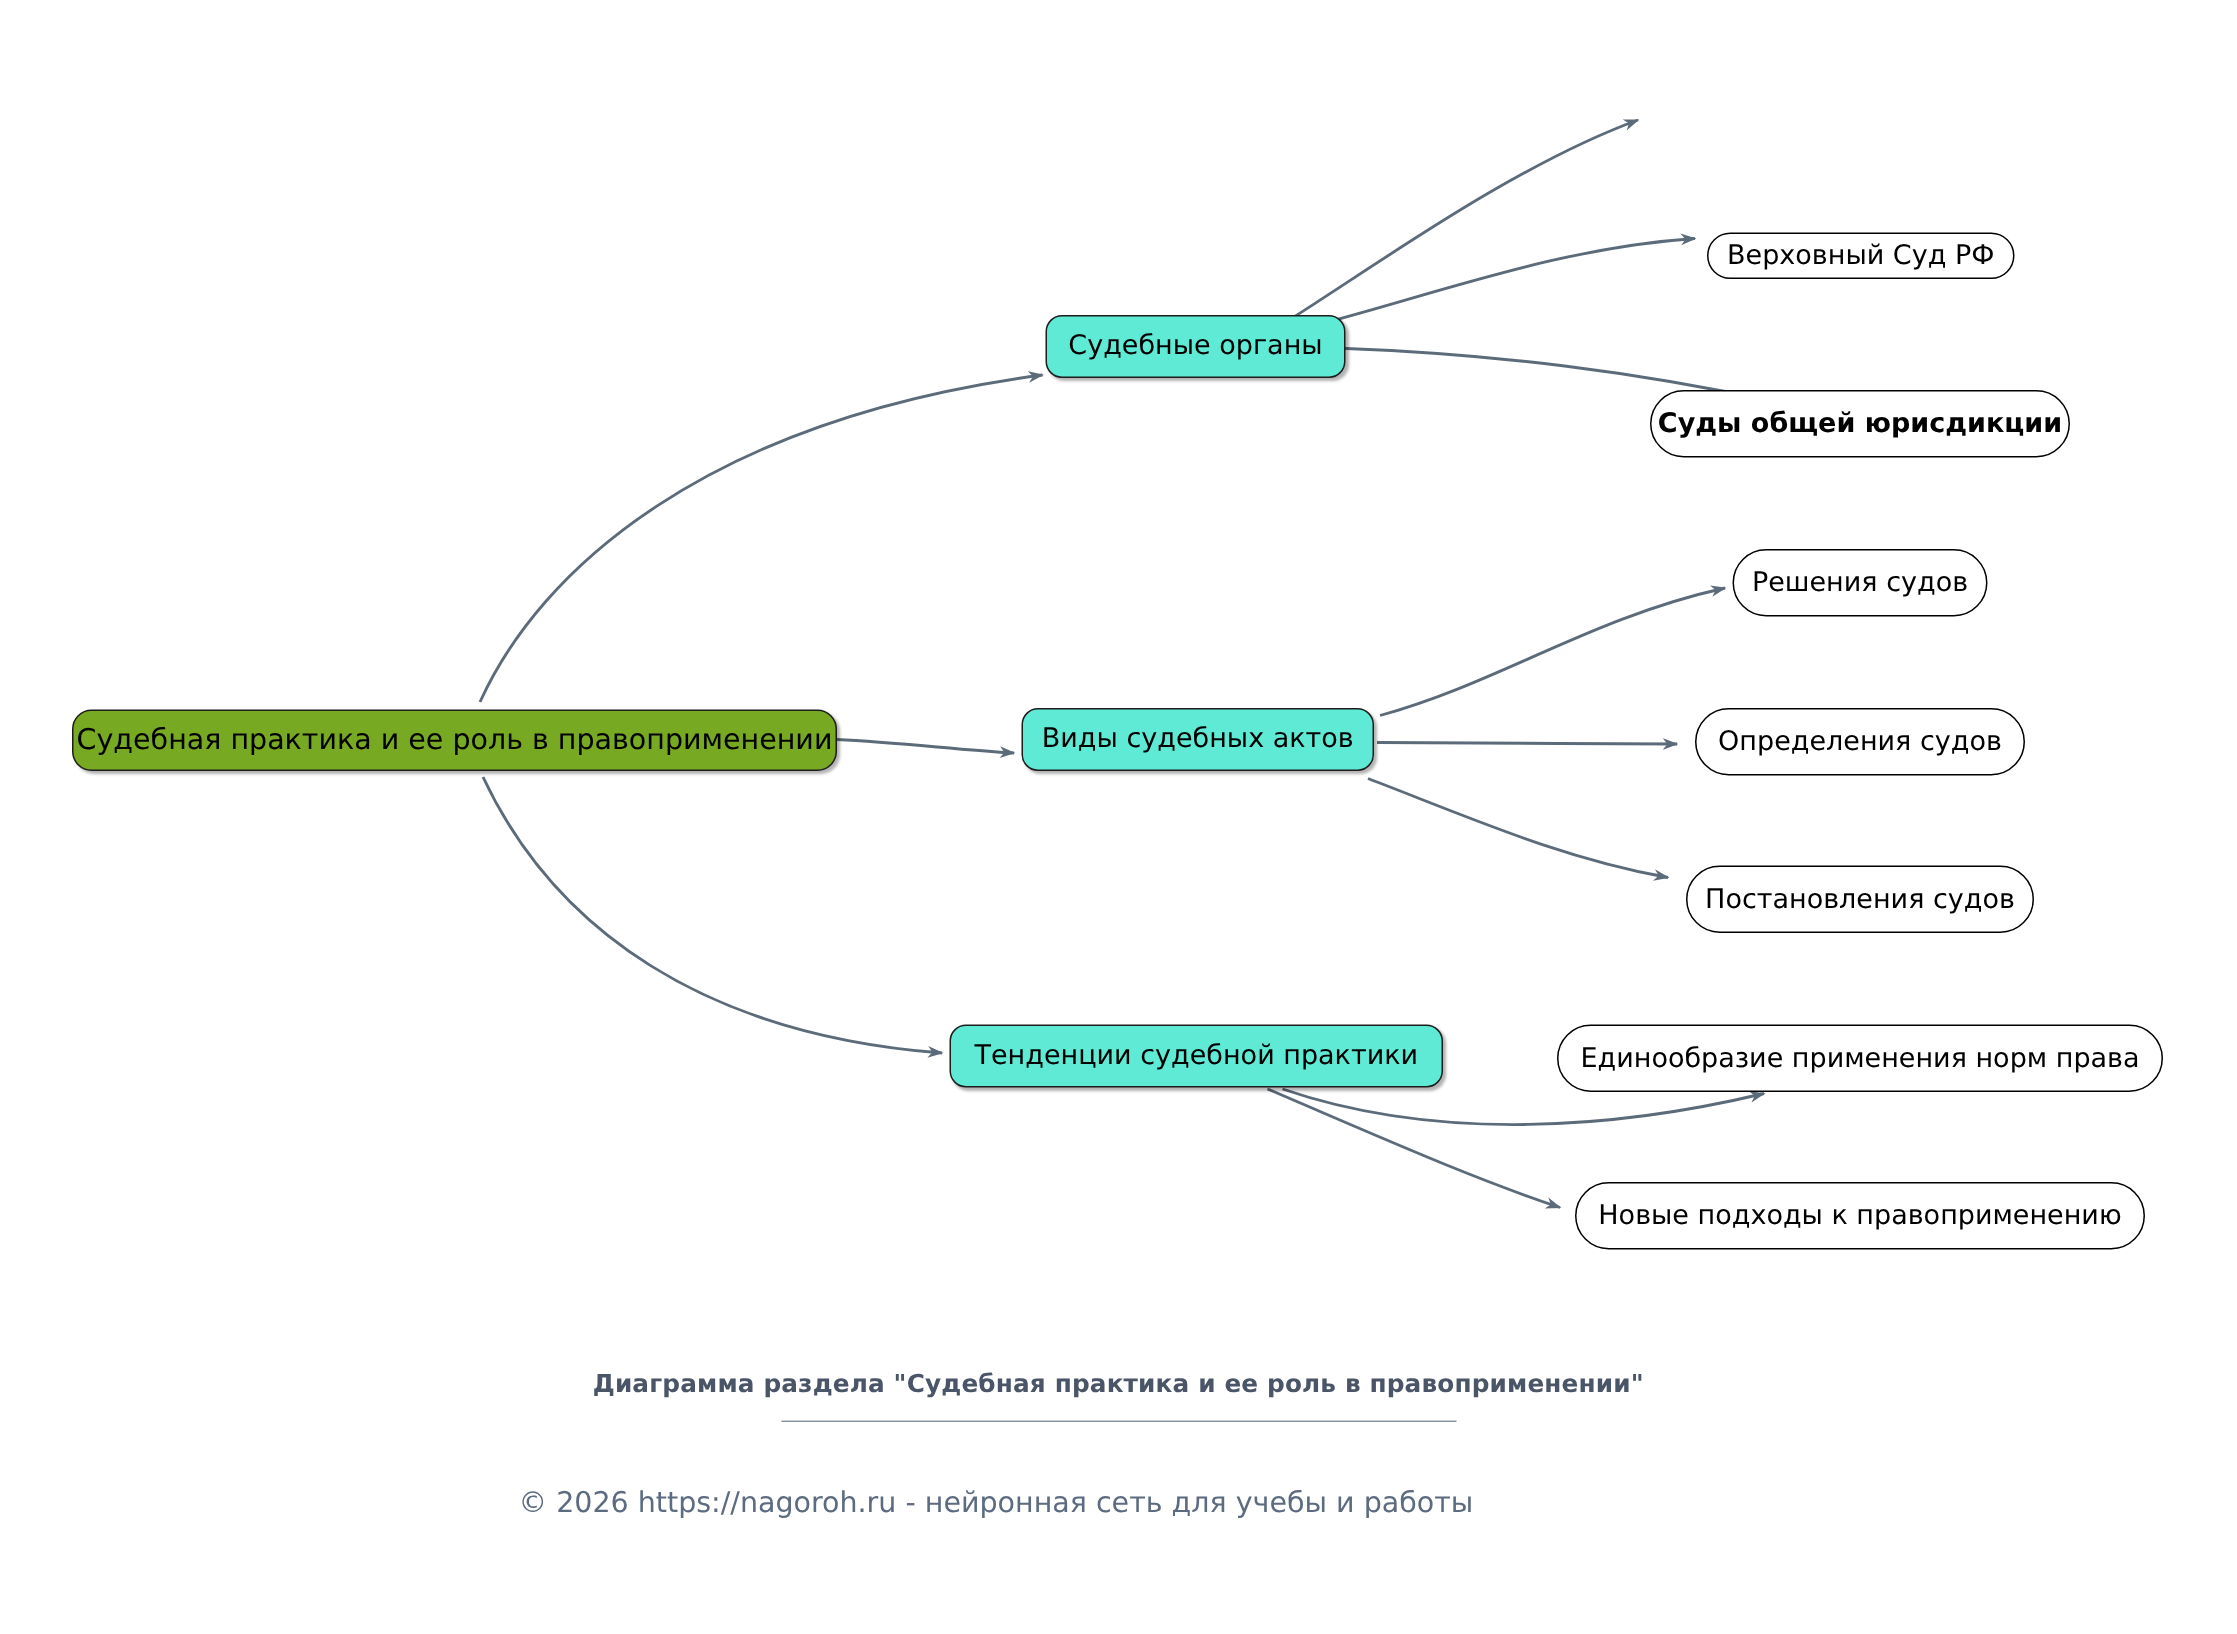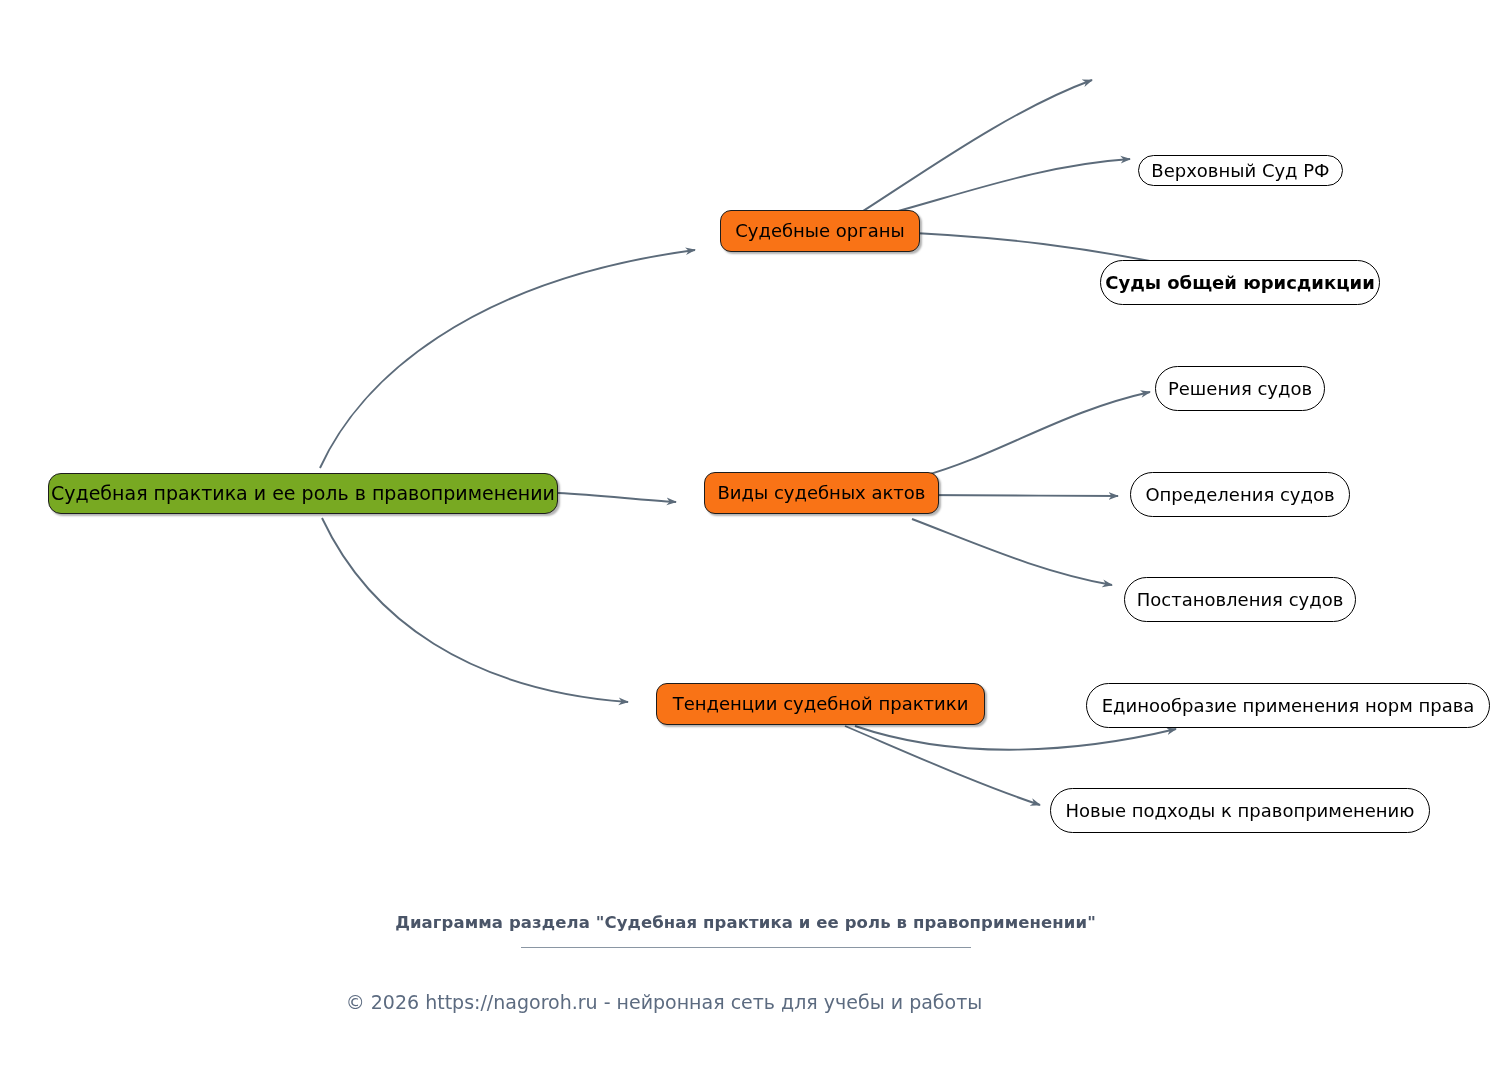--- a/index.html
+++ b/index.html
@@ -54,27 +54,26 @@
     background: #78A922;
     border: 1.3px solid #1d1d1d;
     border-radius: 13px;
     color: #000000;
     font-size: 19px;
     box-shadow: 2px 2px 2px rgba(0,0,0,0.30);
   }
 
   
   .node-branch {
-    background: #f97316;
+    background: #5eead4;
     border: 1.3px solid #1d1d1d;
     border-radius: 11px;
     color: #000000;
     font-size: 18px;
     box-shadow: 2px 2px 2px rgba(0,0,0,0.30);
-    margin-left: 23px;
   }
 
   
   .node-leaf {
     background: #ffffff;
     border: 1.6px solid #000000;
     border-radius: 999px;
     color: #000000;
     font-size: 18px;
   }
@@ -174,21 +173,21 @@
   </div>
 
   <div class="node node-leaf" style="left:1124px; top:577px; width:232px; height:45px;text-align:right;">
     <span class="node-label">Постановления судов</span>
   </div>
 
   <div class="node node-branch" style="left:633px; top:683px; width:329px; height:42px;text-align:center;">
     <span class="node-label">Тенденции судебной практики</span>
   </div>
 
-  <div class="node node-leaf" style="left:1086px; top:683px; width:404px; height:45px;">
+  <div class="node node-leaf" style="left:1038px; top:683px; width:404px; height:45px;">
     <span class="node-label">Единообразие применения норм права</span>
   </div>
 
   <div class="node node-leaf" style="left:1050px; top:788px; width:380px; height:45px;">
     <span class="node-label">Новые подходы к правоприменению</span>
   </div>
 
   <div id="caption-block">
     <div id="caption-title">Диаграмма раздела "Судебная практика и ее роль в правоприменении"</div>
     <hr id="caption-rule">

